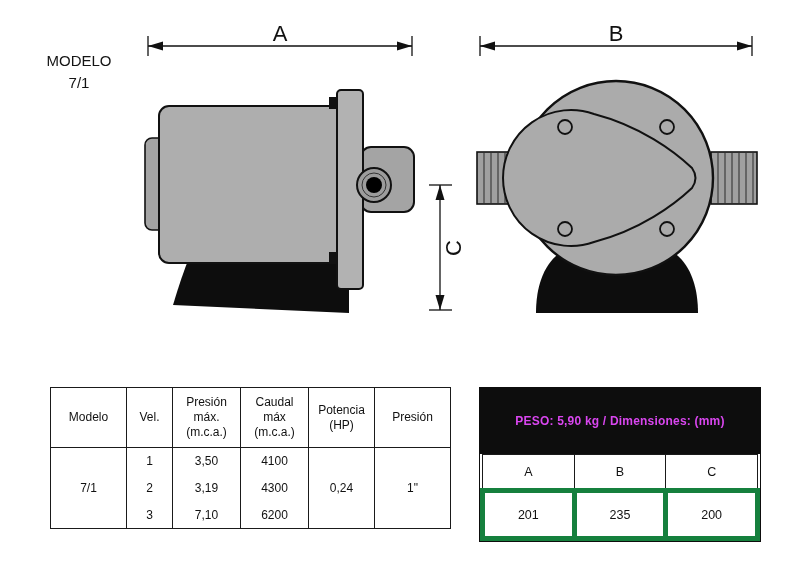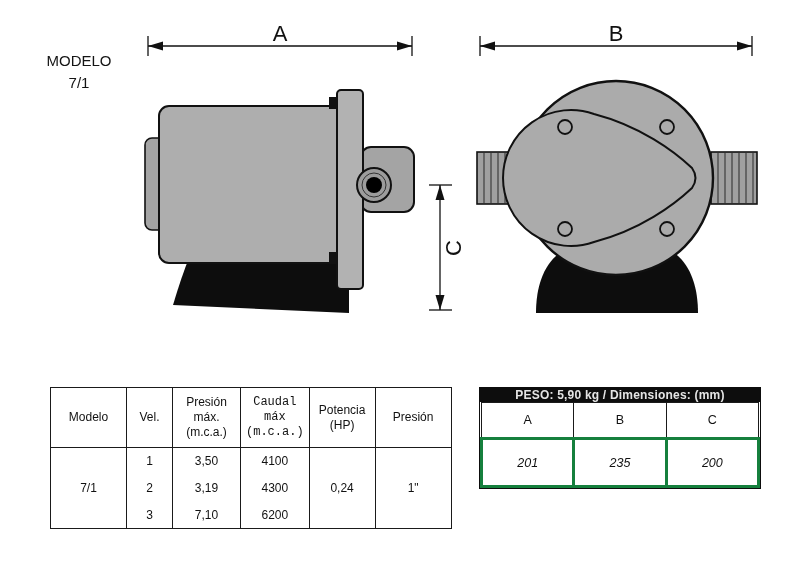--- a/index.html
+++ b/index.html
@@ -48,57 +48,56 @@
   .spec-table td {
     border-left: 1px solid #1a1a1a;
     border-right: 1px solid #1a1a1a;
     padding: 3px 5px;
     height: 27px;
     vertical-align: middle;
   }
   .w-modelo { width: 76px; }
   .w-vel { width: 46px; margin-left: 18px; }
   .w-presion { width: 68px; }
-  .w-caudal { width: 68px; font-family: Liberation Mono, monospace; }
+  .w-caudal { width: 68px; }
   .w-potencia { width: 66px; }
   .w-conexion { width: 76px; }
 
   
   .dim-panel {
     position: absolute;
     left: 479px;
     top: 387px;
     width: 282px;
     border: 1px solid #0d0d0d;
   }
   .dim-panel-header {
     background: #0d0d0d;
-    color: #e5e5e5;
+    color: #d946ef;
     font-size: 12px;
     font-weight: bold;
     text-align: center;
-    padding: 0 4px;
+    padding: 26px 4px;
     letter-spacing: 0.2px;
   }
   .dim-table {
     width: 100%;
     border-collapse: collapse;
     font-size: 12.5px;
     text-align: center;
     background: #fff;
   }
   .dim-table th {
     border: 1px solid #1a1a1a;
     font-weight: normal;
     height: 36px;
   }
   .dim-table td {
-    border: 3px solid #15803d;
+    border: 5px solid #15803d;
     height: 48px;
-    font-style: italic;
   }
 </style>
 </head>
 <body>
 
 <div class="sheet">
 
   <div class="model-label">
     <div>MODELO</div>
     <div>7/1</div>

